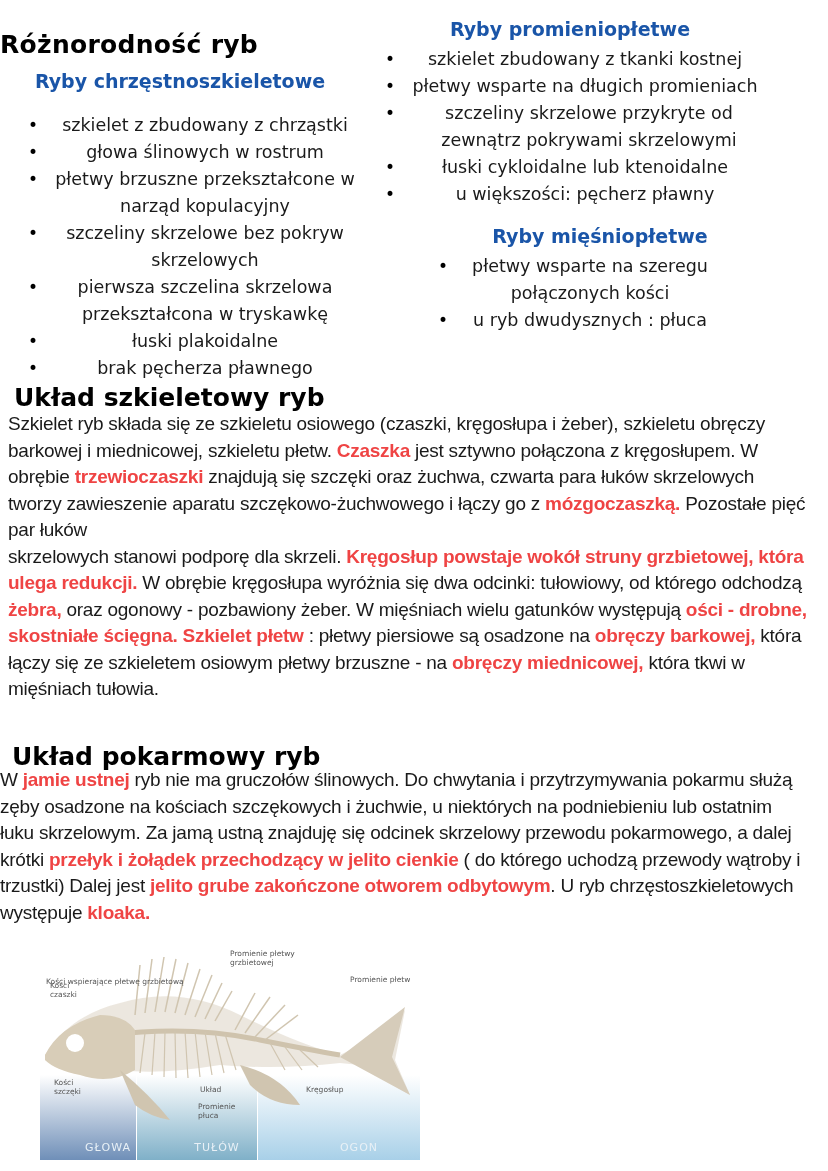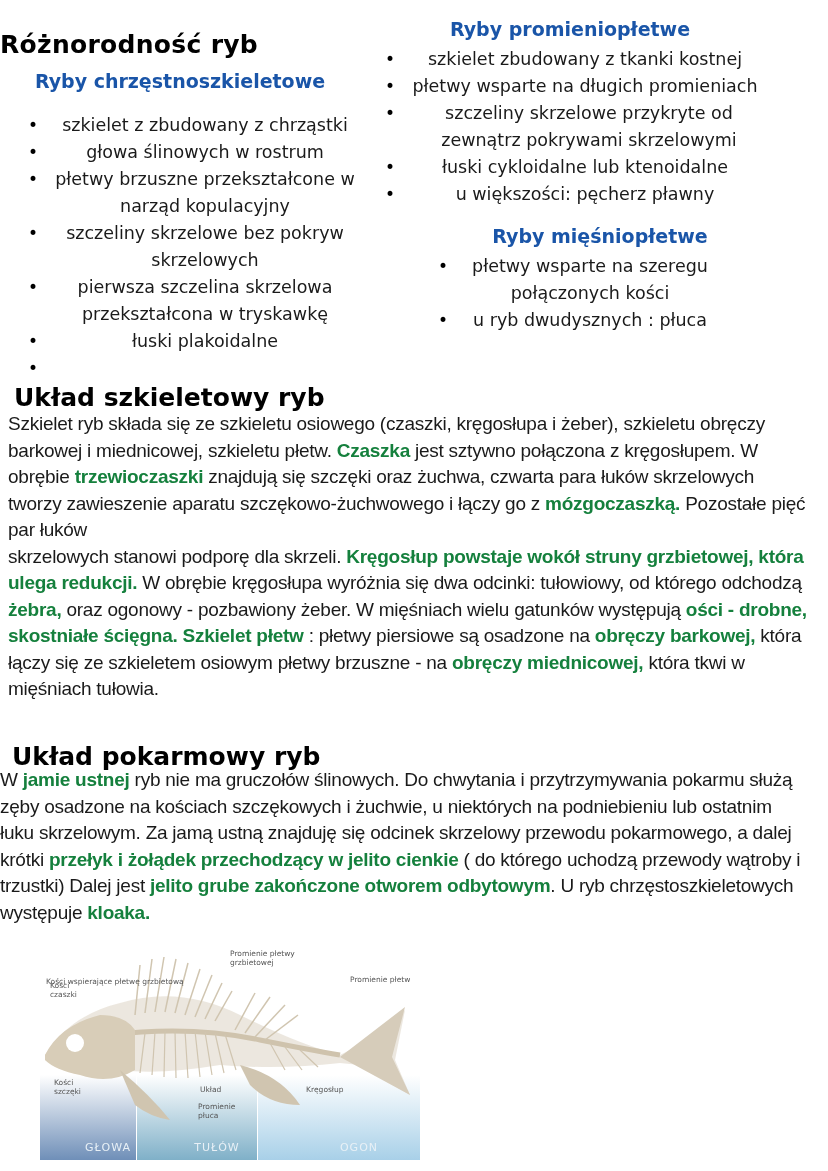--- a/index.html
+++ b/index.html
@@ -41,21 +41,21 @@
     .col-right2 li { padding-left: 20px; padding-right: 30px; }
     .col-right2 li .bullet { left: 18px; }
 
     .section-title {
       font-family: "DejaVu Sans", sans-serif; font-weight: bold; font-size: 25px; color: #000;
     }
     .para {
       font-family: "Liberation Sans", sans-serif; font-size: 19px; line-height: 26.5px; color: #1a1a1a;
       letter-spacing: -0.25px;
     }
-    .para b { font-weight: bold; color: #15803d; }
+    .para b { font-weight: bold; color: #ef4444; }
 
     .fish-wrap { left: 40px; top: 945px; width: 380px; height: 215px; overflow: hidden; }
     .fish-bg { position: absolute; left: 0; top: 0; width: 100%; height: 100%; }
     .region {
       position: absolute; bottom: 0; height: 80px;
     }
     .region-label {
       position: absolute; bottom: 6px; width: 100%; text-align: center;
       font-size: 11px; color: #e8f0f6; letter-spacing: 1px; font-family: "DejaVu Sans", sans-serif; margin-left: 20px;
     }
@@ -69,21 +69,21 @@
 <div class="abs main-title">Różnorodność ryb</div>
 
 <div class="abs blue-head" style="left:0;width:360px;top:70px;">Ryby chrzęstnoszkieletowe</div>
 <ul class="abs list col-left">
   <li><span class="bullet">•</span><span>szkielet z zbudowany z chrząstki</span></li>
   <li><span class="bullet">•</span><span>głowa ślinowych w rostrum</span></li>
   <li><span class="bullet">•</span><span>płetwy brzuszne przekształcone w narząd kopulacyjny</span></li>
   <li><span class="bullet">•</span><span>szczeliny skrzelowe bez pokryw skrzelowych</span></li>
   <li><span class="bullet">•</span><span>pierwsza szczelina skrzelowa przekształcona w tryskawkę</span></li>
   <li><span class="bullet">•</span><span>łuski plakoidalne</span></li>
-  <li><span class="bullet">•</span></li>
+  <li><span class="bullet">•</span><span>brak pęcherza pławnego</span></li>
 </ul>
 
 <div class="abs blue-head" style="left:380px;width:380px;top:18px;">Ryby promieniopłetwe</div>
 <ul class="abs list col-right" style="top:46px;">
   <li><span class="bullet">•</span><span>szkielet zbudowany z tkanki kostnej</span></li>
   <li><span class="bullet">•</span><span>płetwy wsparte na długich promieniach</span></li>
   <li style="padding-left:50px;padding-right:80px;"><span class="bullet">•</span><span>szczeliny skrzelowe przykryte od zewnątrz pokrywami skrzelowymi</span></li>
   <li><span class="bullet">•</span><span>łuski cykloidalne lub ktenoidalne</span></li>
   <li><span class="bullet">•</span><span>u większości: pęcherz pławny</span></li>
 </ul>

